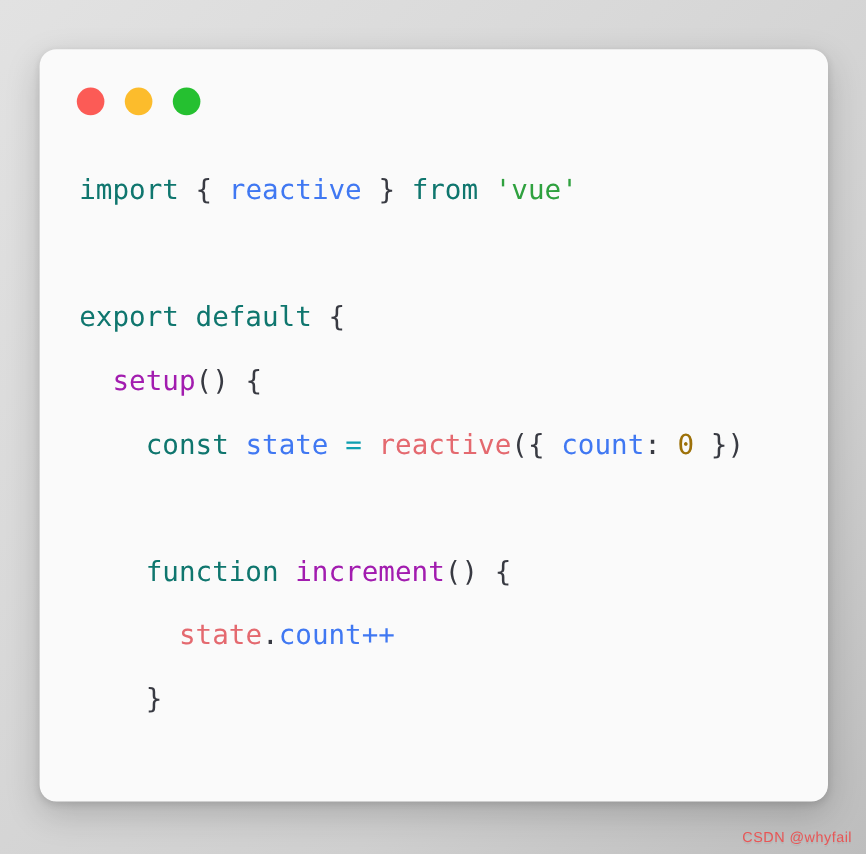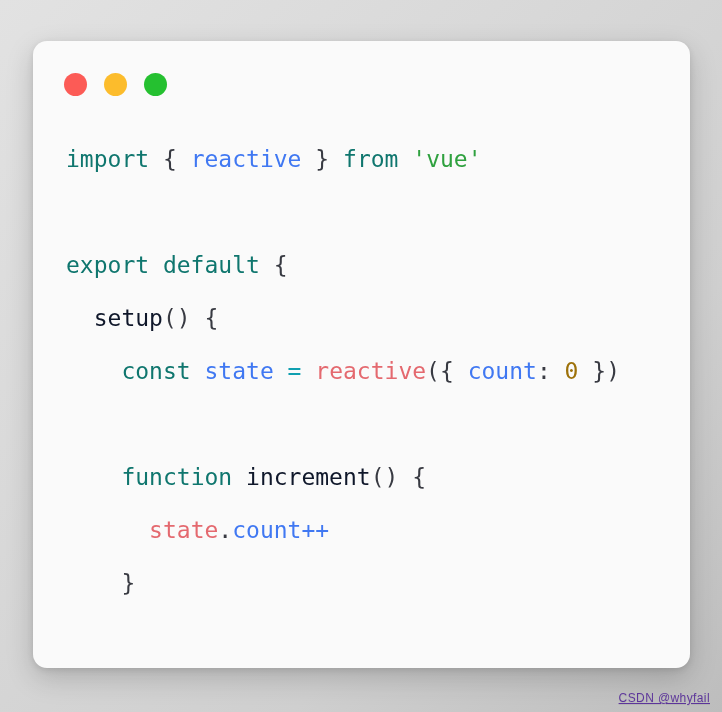--- a/index.html
+++ b/index.html
@@ -57,40 +57,39 @@
   }
   .code-line {
     white-space: pre;
     min-height: 53px;
   }
   .code-line.blank {
     height: 53px;
   }
 
   .tok-kw      { color: #0f766e; }
-  .tok-fn      { color: #0f172a; }
+  .tok-fn      { color: #a21caf; }
   .tok-var     { color: #4078f2; }
   .tok-str     { color: #2fa13f; }
   .tok-call    { color: #e4696f; }
   .tok-num     { color: #9d7109; }
   .tok-op      { color: #0f9fb0; }
   .tok-punc    { color: #383a42; }
   .tok-plain   { color: #383a42; }
 
   .watermark {
     position: absolute;
     right: 12px;
     bottom: 7px;
     font-family: "Liberation Sans", sans-serif;
     font-size: 12px;
-    color: #4c1d95;
+    color: #ef4444;
     opacity: 0.85;
     letter-spacing: 0.4px;
     text-shadow: 0 1px 1px rgba(0,0,0,0.08);
-    text-decoration: underline;
   }
 </style>
 </head>
 <body>
 
 <div class="code-card">
 
   <div class="titlebar">
     <span class="dot" style="background: rgb(252, 91, 86);"></span>
     <span class="dot" style="background: rgb(252, 188, 44);"></span>

